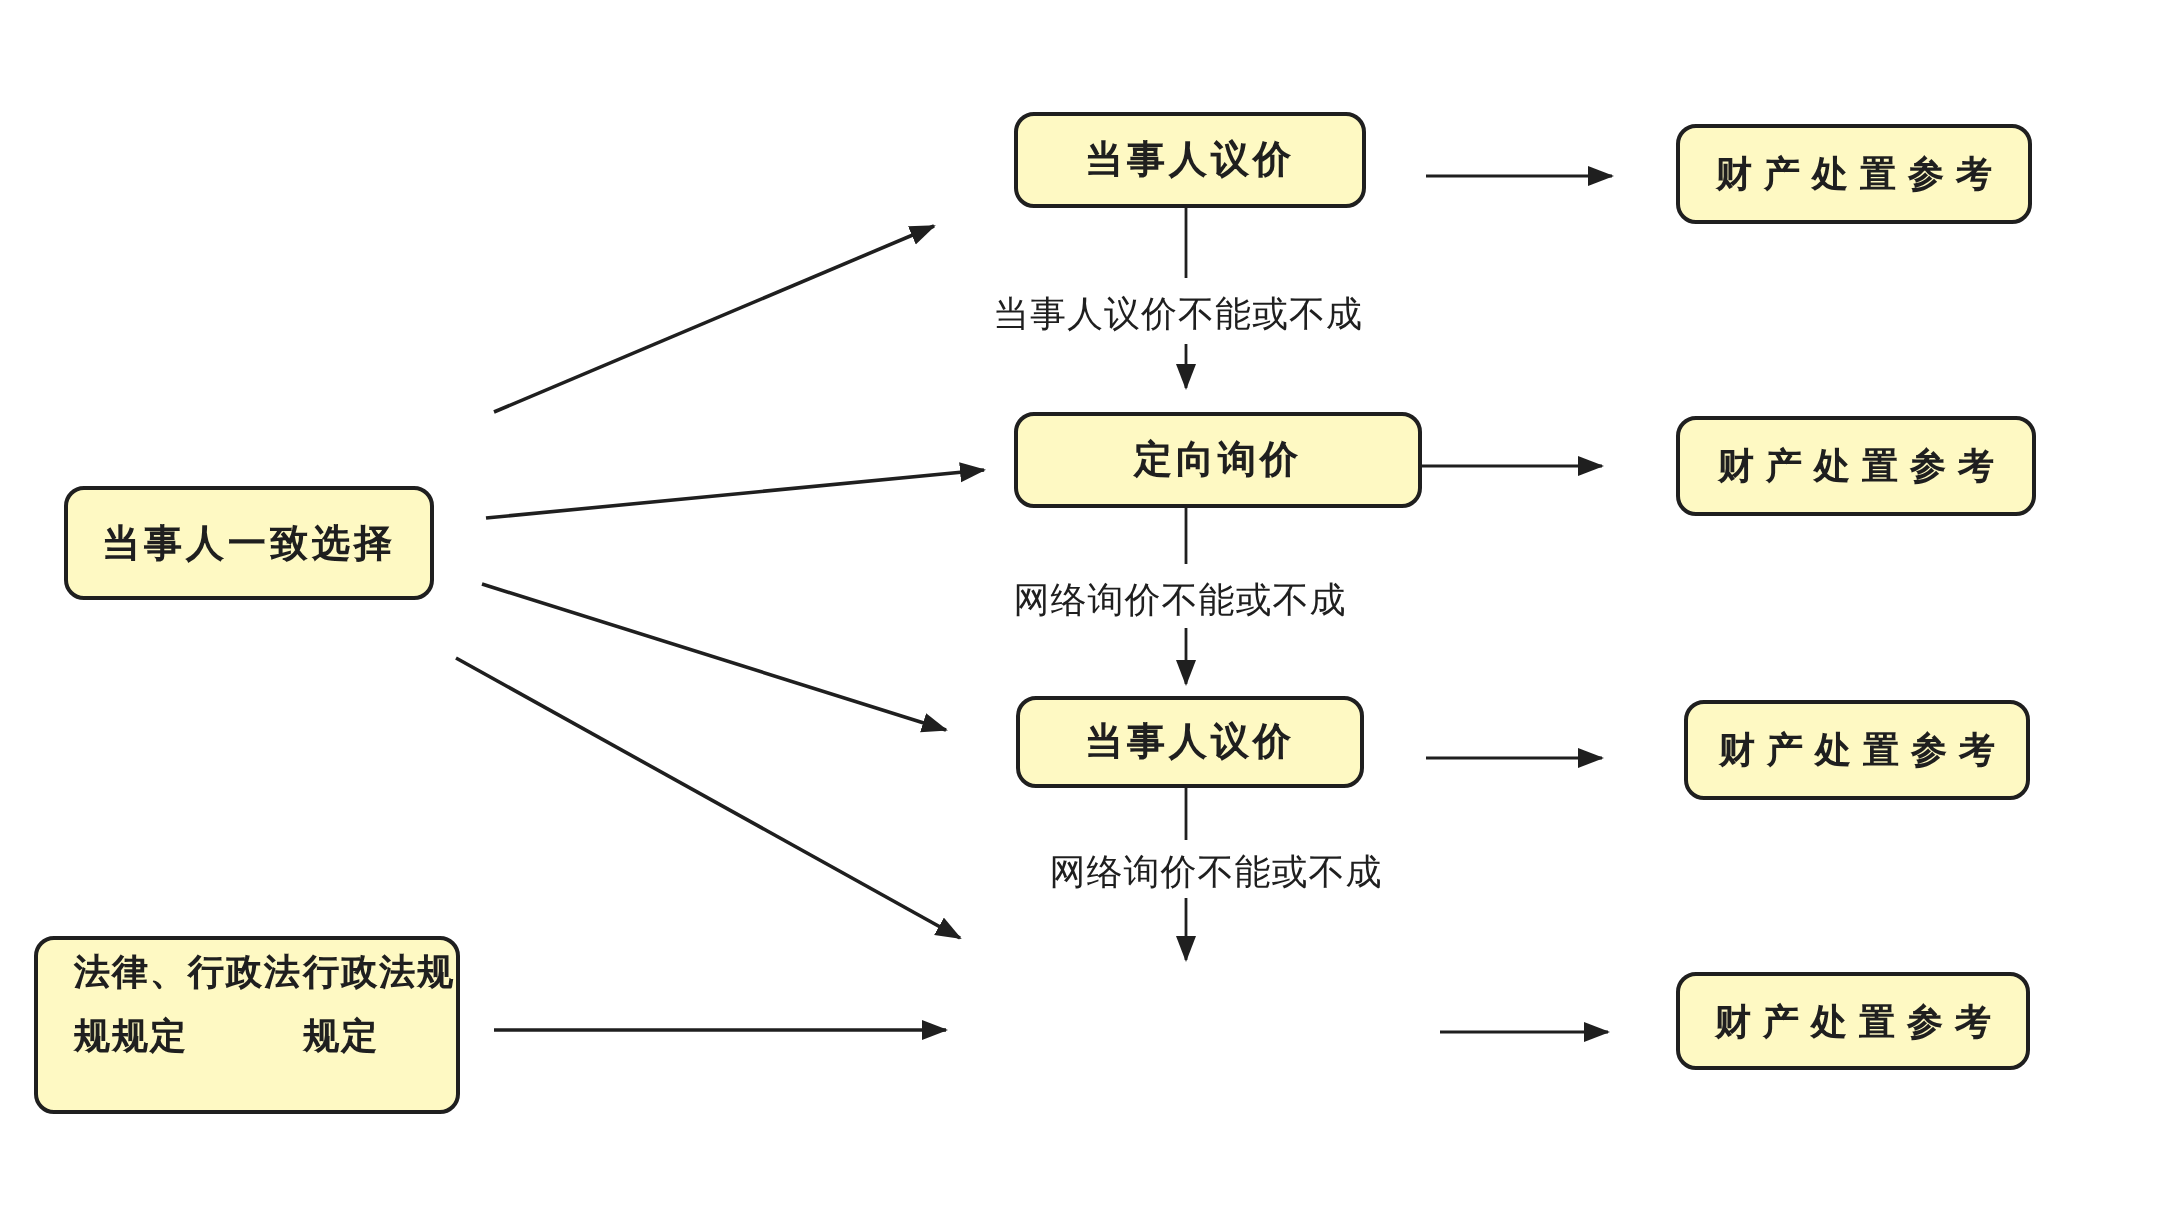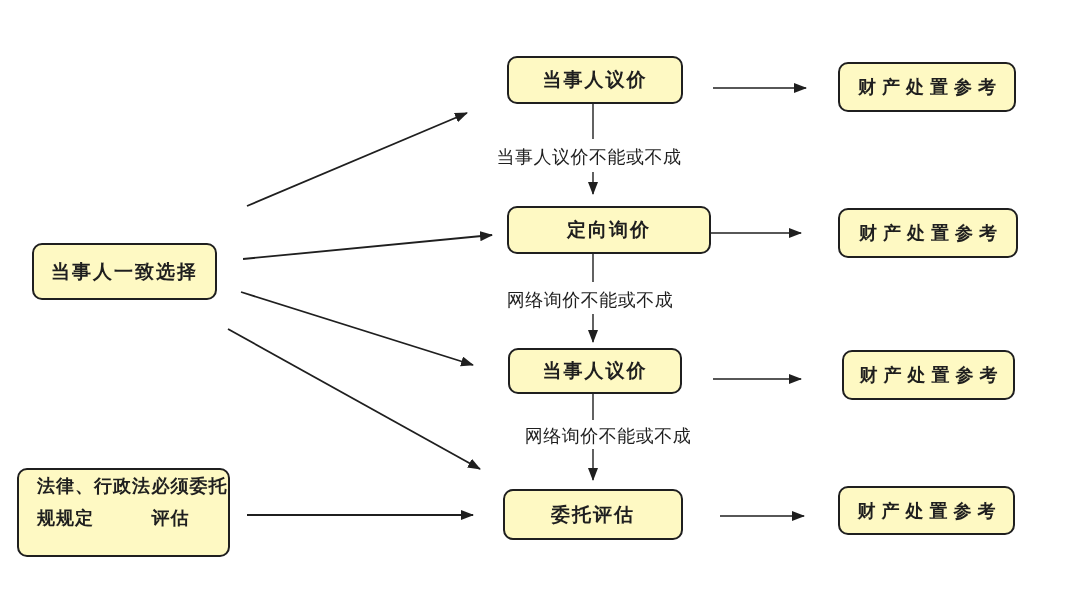--- a/index.html
+++ b/index.html
@@ -59,38 +59,35 @@
     <line x1="593" y1="394" x2="593" y2="420" stroke-width="1.4"></line>
     <line x1="593" y1="449" x2="593" y2="480" stroke-width="1.4" marker-end="url(#ah)"></line>
   </svg>
 
   <div class="node" style="left:32px;top:243px;width:185px;height:57px">
     <span>当事人一致选择</span>
   </div>
 
   <div class="node legal" style="left:17px;top:468px;width:213px;height:89px">
     <div>法律、行政法规规定</div>
-    <div>必须委托评估</div>
+    <div>行政法规规定</div>
   </div>
 
   <div class="node" style="left:507px;top:56px;width:176px;height:48px">
     <span>当事人议价</span>
   </div>
 
   <div class="node" style="left:507px;top:206px;width:204px;height:48px">
     <span>定向询价</span>
   </div>
 
   <div class="node" style="left:508px;top:348px;width:174px;height:46px">
     <span>当事人议价</span>
   </div>
 
-  <div class="node" style="left:503px;top:489px;width:180px;height:51px">
-    <span>委托评估</span>
-  </div>
 
   <div class="edge-label" style="left:479px;top:145px">当事人议价不能或不成</div>
   <div class="edge-label" style="left:480px;top:288px">网络询价不能或不成</div>
   <div class="edge-label" style="left:498px;top:424px">网络询价不能或不成</div>
 
   <div class="node ref" style="left:838px;top:62px;width:178px;height:50px">
     <span>财产处置参考</span>
   </div>
 
   <div class="node ref" style="left:838px;top:208px;width:180px;height:50px">

